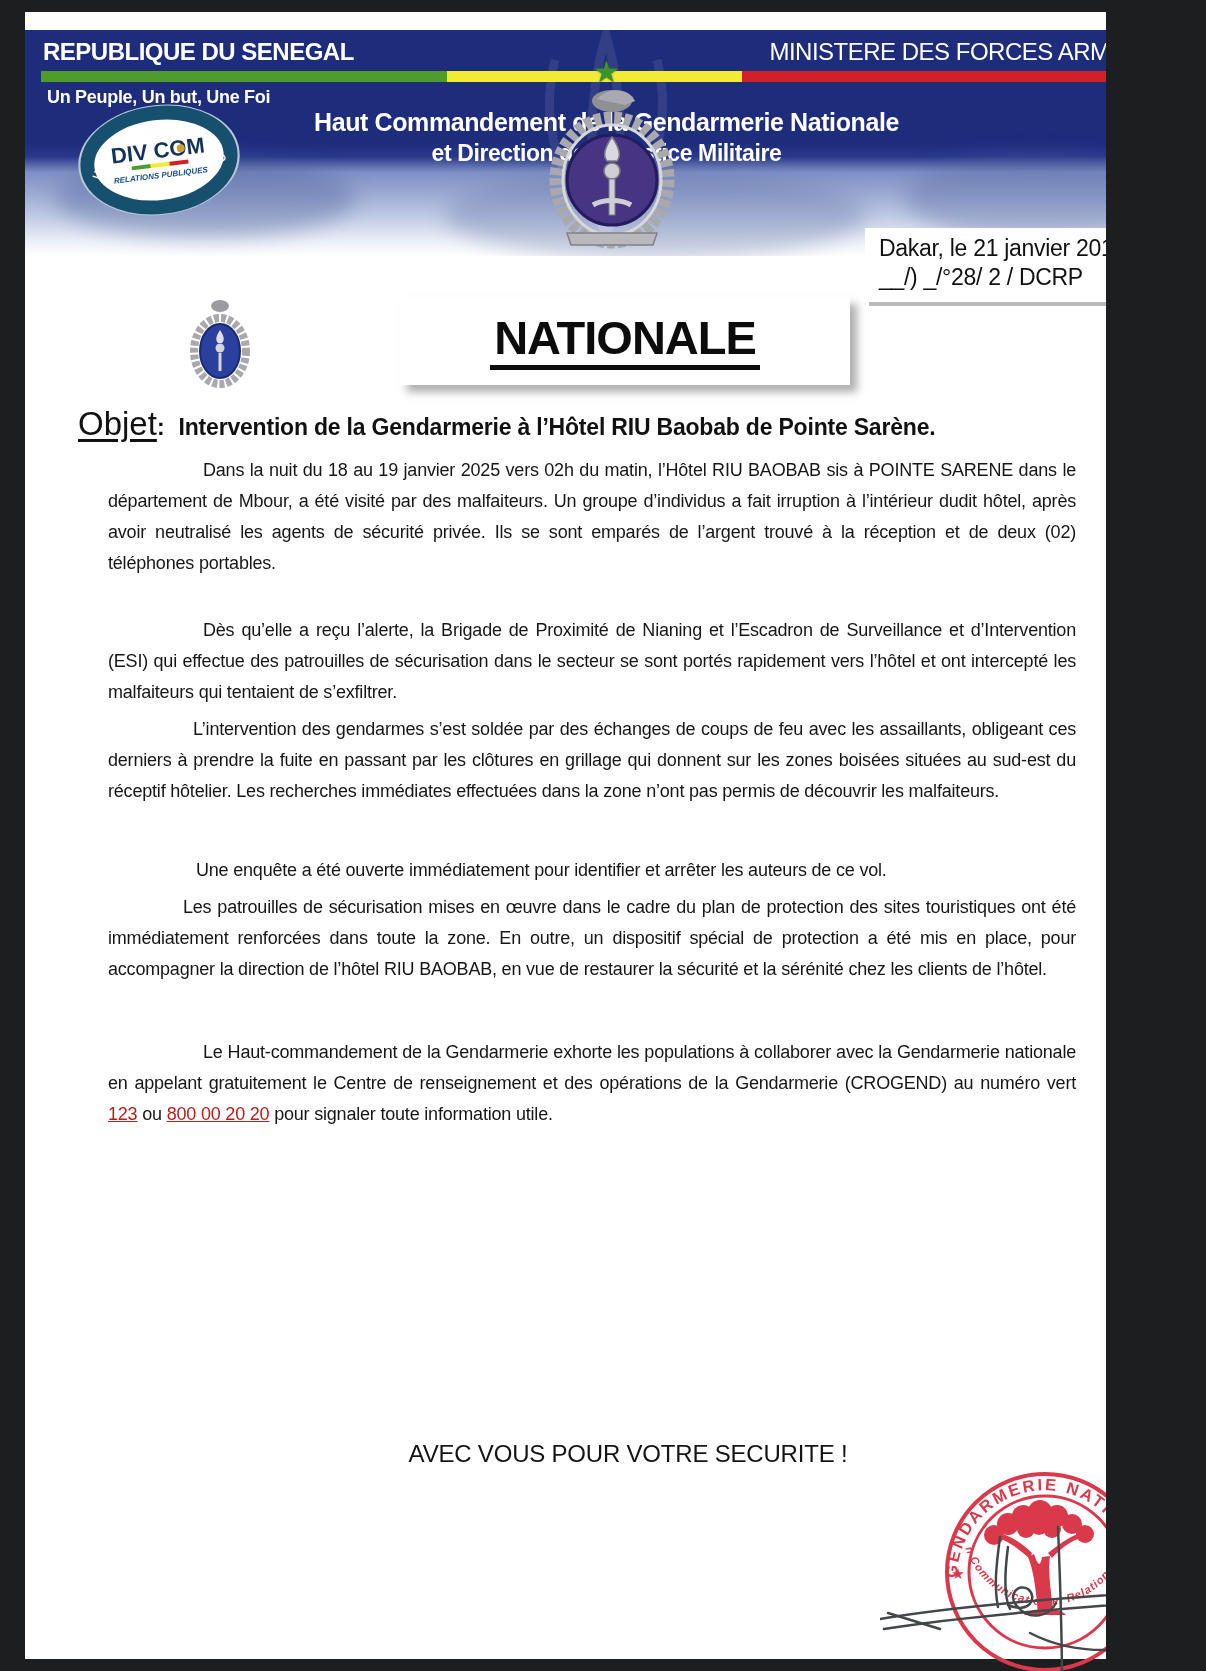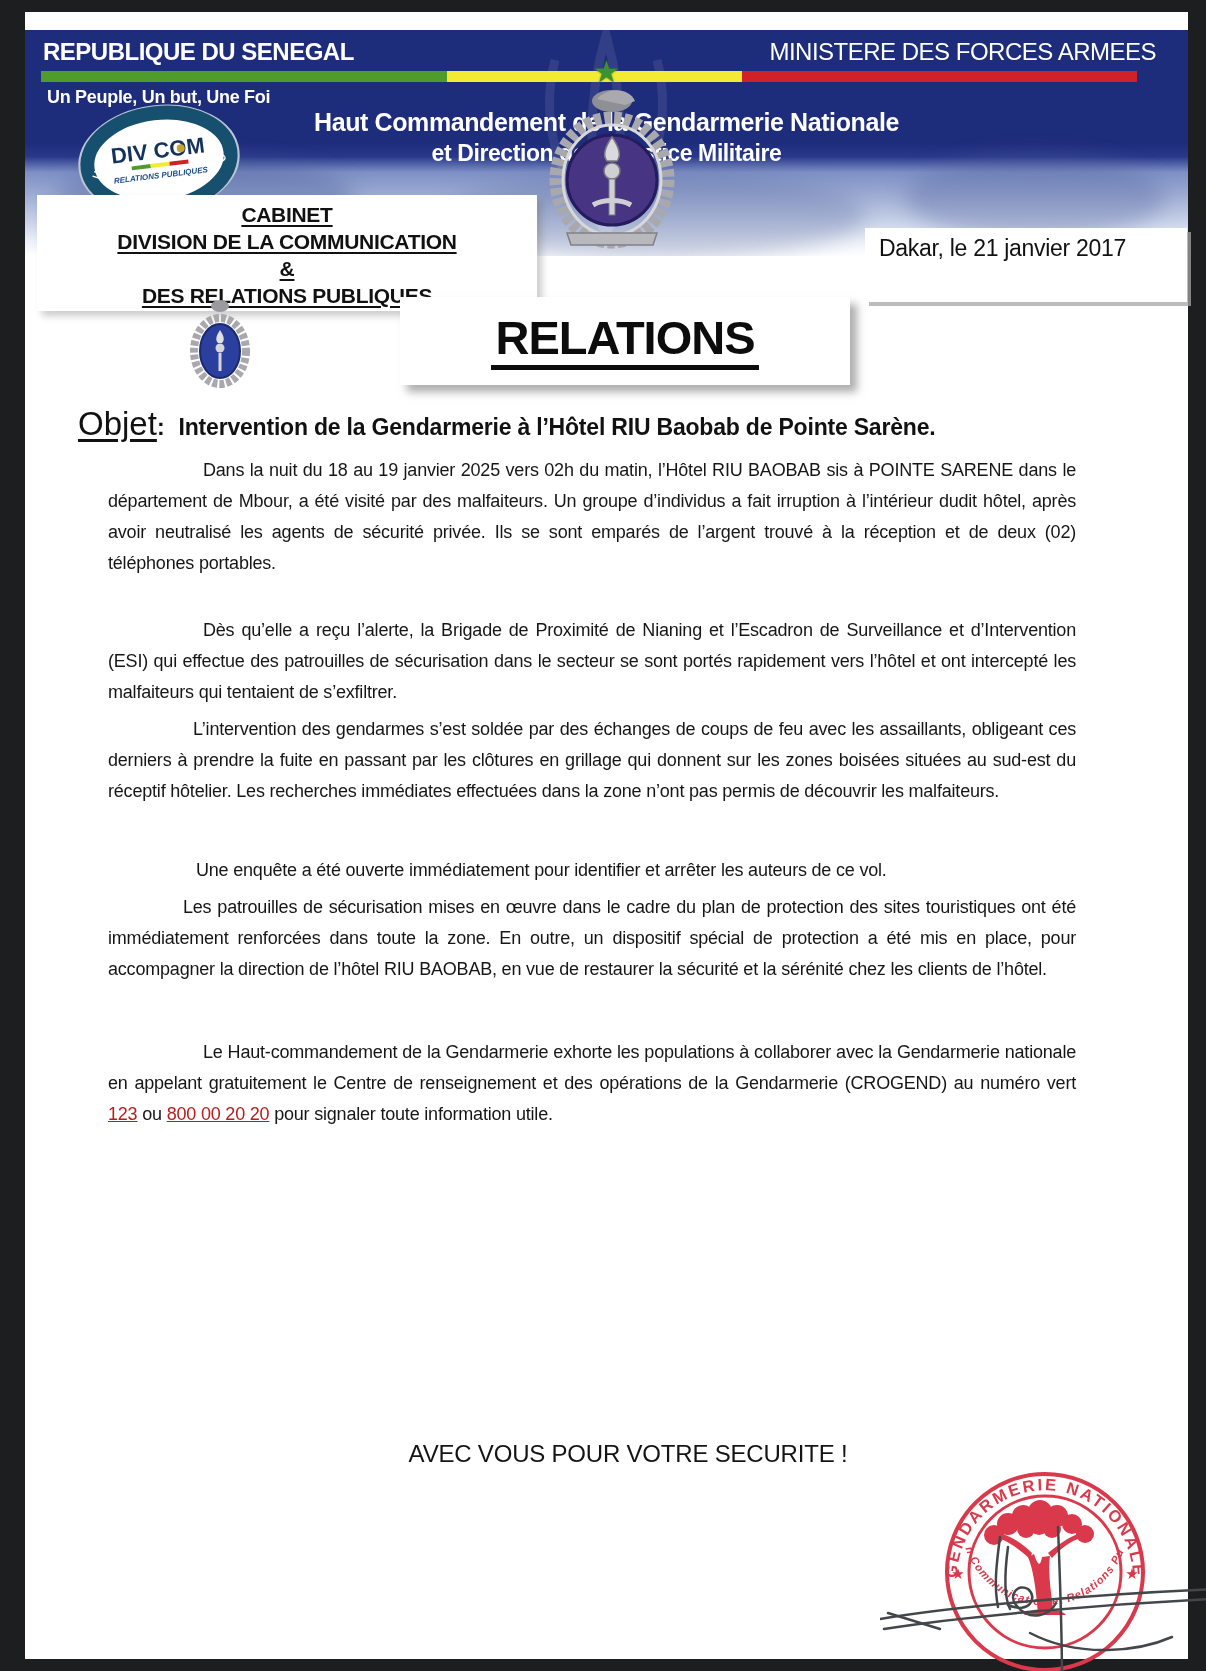--- a/index.html
+++ b/index.html
@@ -1,16 +1,16 @@
 <!DOCTYPE html>
 <html><head>
 <meta charset="utf-8">
 <style>
   html,body{margin:0;padding:0;background:#1d1e20;}
-  .canvas{position:relative;width:1206px;height:1671px;background:#1d1e20;overflow:hidden;
+  .canvas{position:relative;width:1106px;height:1671px;background:#1d1e20;overflow:hidden;
           font-family:"Liberation Sans", sans-serif;}
   .page{position:absolute;left:25px;top:12px;width:1163px;height:1647px;background:#ffffff;}
 
   
   .banner{position:absolute;left:0;top:18px;width:1163px;height:226px;overflow:hidden;
     background:linear-gradient(180deg,#1e2c7c 0%,#1e2c7c 50%,#29388a 56%,#7e90c5 63%,
                #9aa9d2 72%,#c5cfe7 84%,#eef1f8 94%,#ffffff 100%);}
   .banner .photoblob{position:absolute;border-radius:50%;filter:blur(10px);}
   .pb1{left:30px;top:128px;width:300px;height:80px;background:rgba(70,90,150,.35);}
   .pb2{left:420px;top:140px;width:420px;height:90px;background:rgba(90,105,160,.30);}
@@ -132,44 +132,37 @@
         <ellipse cx="75" cy="95" rx="49" ry="55" fill="none" stroke="#d8d8da" stroke-width="3"></ellipse>
         <circle cx="75" cy="95" r="45" fill="#473584" stroke="#241c5e" stroke-width="3"></circle>
         <path d="M75 52 C68 62 65 70 70 76 L80 76 C85 70 82 62 75 52 Z" fill="#d9d9de" stroke="#7a7a80" stroke-width="1.5"></path>
         <circle cx="75" cy="86" r="8" fill="#cfcfd4" stroke="#7a7a80" stroke-width="1.5"></circle>
         <rect x="72" y="94" width="6" height="36" fill="#cfcfd4" stroke="#7a7a80" stroke-width="1"></rect>
         <path d="M56 120 C66 114 84 114 94 120" fill="none" stroke="#cfcfd4" stroke-width="5"></path>
         <path d="M30 148 L120 148 L116 160 L34 160 Z" fill="#b9b9bd" stroke="#808086" stroke-width="1.5"></path>
       </svg>
     </div>
 
-    <div class="cabinet-box">
-      <div style="padding-top:6px;">
-        <div class="cab-line">CABINET</div>
-        <div class="cab-line">DIVISION DE LA COMMUNICATION</div>
-        <div class="cab-line">&amp;</div>
-        <div class="cab-line">DES RELATIONS PUBLIQUES</div>
-      </div>
-    </div>
 
     <svg class="emblem-small" width="64" height="100" viewBox="0 0 64 100">
       <ellipse cx="32" cy="10" rx="9" ry="6" fill="#9a9aa0"></ellipse>
       <ellipse cx="32" cy="55" rx="26" ry="33" fill="none" stroke="#a9a9ad" stroke-width="8" stroke-dasharray="5 2"></ellipse>
       <ellipse cx="32" cy="55" rx="20" ry="27" fill="#2b3f9e" stroke="#1b2a6e" stroke-width="2"></ellipse>
       <path d="M32 34 C28 40 27 44 30 47 L34 47 C37 44 36 40 32 34 Z" fill="#e0e0e4"></path>
       <circle cx="32" cy="52" r="4.5" fill="#d6d6da"></circle>
       <rect x="30.5" y="57" width="3" height="18" fill="#d6d6da"></rect>
     </svg>
 
     <div class="date-box">
       <div class="date-line">Dakar, le 21 janvier 2017</div>
+      <div class="ref-line">__/) _/°28/ 2 / DCRP</div>
     </div>
 
     <div class="communique-box">
-      <span class="communique">RELATIONS</span>
+      <span class="communique">NATIONALE</span>
     </div>
 
     <div class="subject">
       <span class="subj-label">Objet</span><span class="subj-colon">:</span><span class="subj-text">Intervention de la Gendarmerie à l’Hôtel RIU Baobab de Pointe Sarène.</span>
     </div>
 
     <div class="body-text">
       <p class="p1">Dans la nuit du 18 au 19 janvier 2025 vers 02h du matin, l’Hôtel RIU BAOBAB sis à POINTE SARENE dans le département de Mbour, a été visité par des malfaiteurs. Un groupe d’individus a fait irruption à l’intérieur dudit hôtel, après avoir neutralisé les agents de sécurité privée. Ils se sont emparés de l’argent trouvé à la réception et de deux (02) téléphones portables.</p>
       <p class="p2">Dès qu’elle a reçu l’alerte, la Brigade de Proximité de Nianing et l’Escadron de Surveillance et d’Intervention (ESI) qui effectue des patrouilles de sécurisation dans le secteur se sont portés rapidement vers l’hôtel et ont intercepté les malfaiteurs qui tentaient de s’exfiltrer.</p>
       <p class="p3">L’intervention des gendarmes s’est soldée par des échanges de coups de feu avec les assaillants, obligeant ces derniers à prendre la fuite en passant par les clôtures en grillage qui donnent sur les zones boisées situées au sud-est du réceptif hôtelier. Les recherches immédiates effectuées dans la zone n’ont pas permis de découvrir les malfaiteurs.</p>

